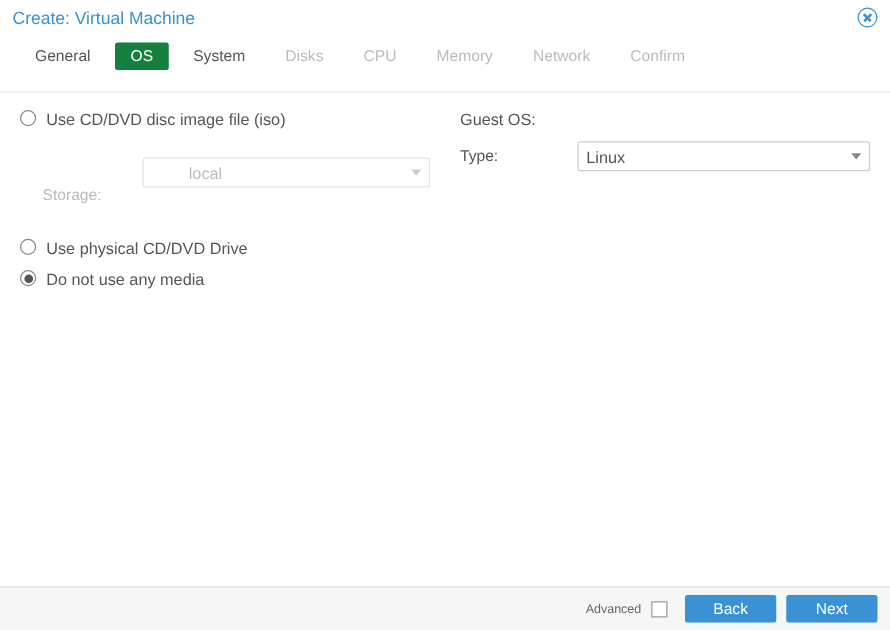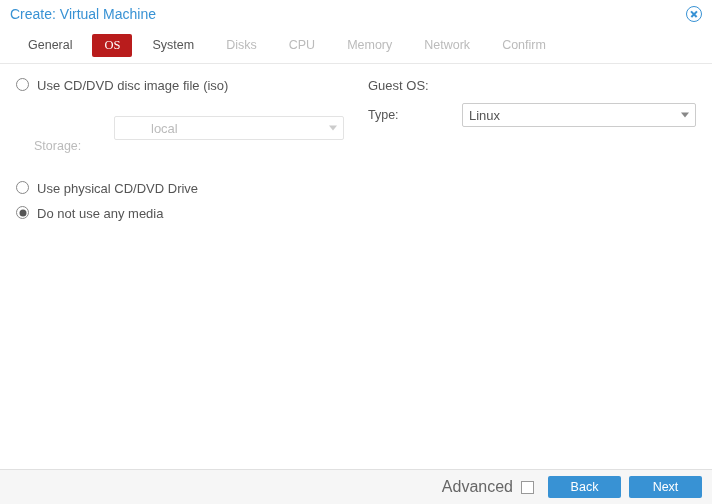--- a/index.html
+++ b/index.html
@@ -40,34 +40,33 @@
     height: 1.5px;
     top: 50%;
     left: 50%;
   }
   .close-icon::before { transform: translate(-50%,-50%) rotate(45deg); }
   .close-icon::after  { transform: translate(-50%,-50%) rotate(-45deg); }
 
   .tabs {
     display: flex;
     gap: 8px;
-    padding: 4px 16px 6px 16px;
+    padding: 4px 16px 17px 16px;
     border-bottom: 1px solid #e8e8e8;
   }
   .tab {
     padding: 4px 12px;
     font-size: 12.5px;
     color: #555;
     border-radius: 2px;
     cursor: pointer;
   }
   .tab.active {
-    background: #b91c1c;
+    background: #15803d;
     color: #fff;
-    font-family: Liberation Serif, serif;
   }
   .tab.disabled {
     color: #bbb;
     cursor: default;
   }
 
   .body {
     flex: 1;
     display: flex;
     padding: 14px 16px;
@@ -153,21 +152,21 @@
 
   .footer {
     border-top: 1px solid #e0e0e0;
     background: #f6f6f6;
     padding: 6px 10px;
     display: flex;
     align-items: center;
     justify-content: flex-end;
     gap: 8px;
   }
-  .adv-label { color: #666; font-size: 16px; }
+  .adv-label { color: #666; font-size: 10px; }
   .checkbox {
     width: 13px; height: 13px;
     border: 1px solid #999;
     background: #fff;
     margin-right: 6px;
     cursor: pointer;
   }
   .btn {
     background: #3892d4;
     color: #fff;

